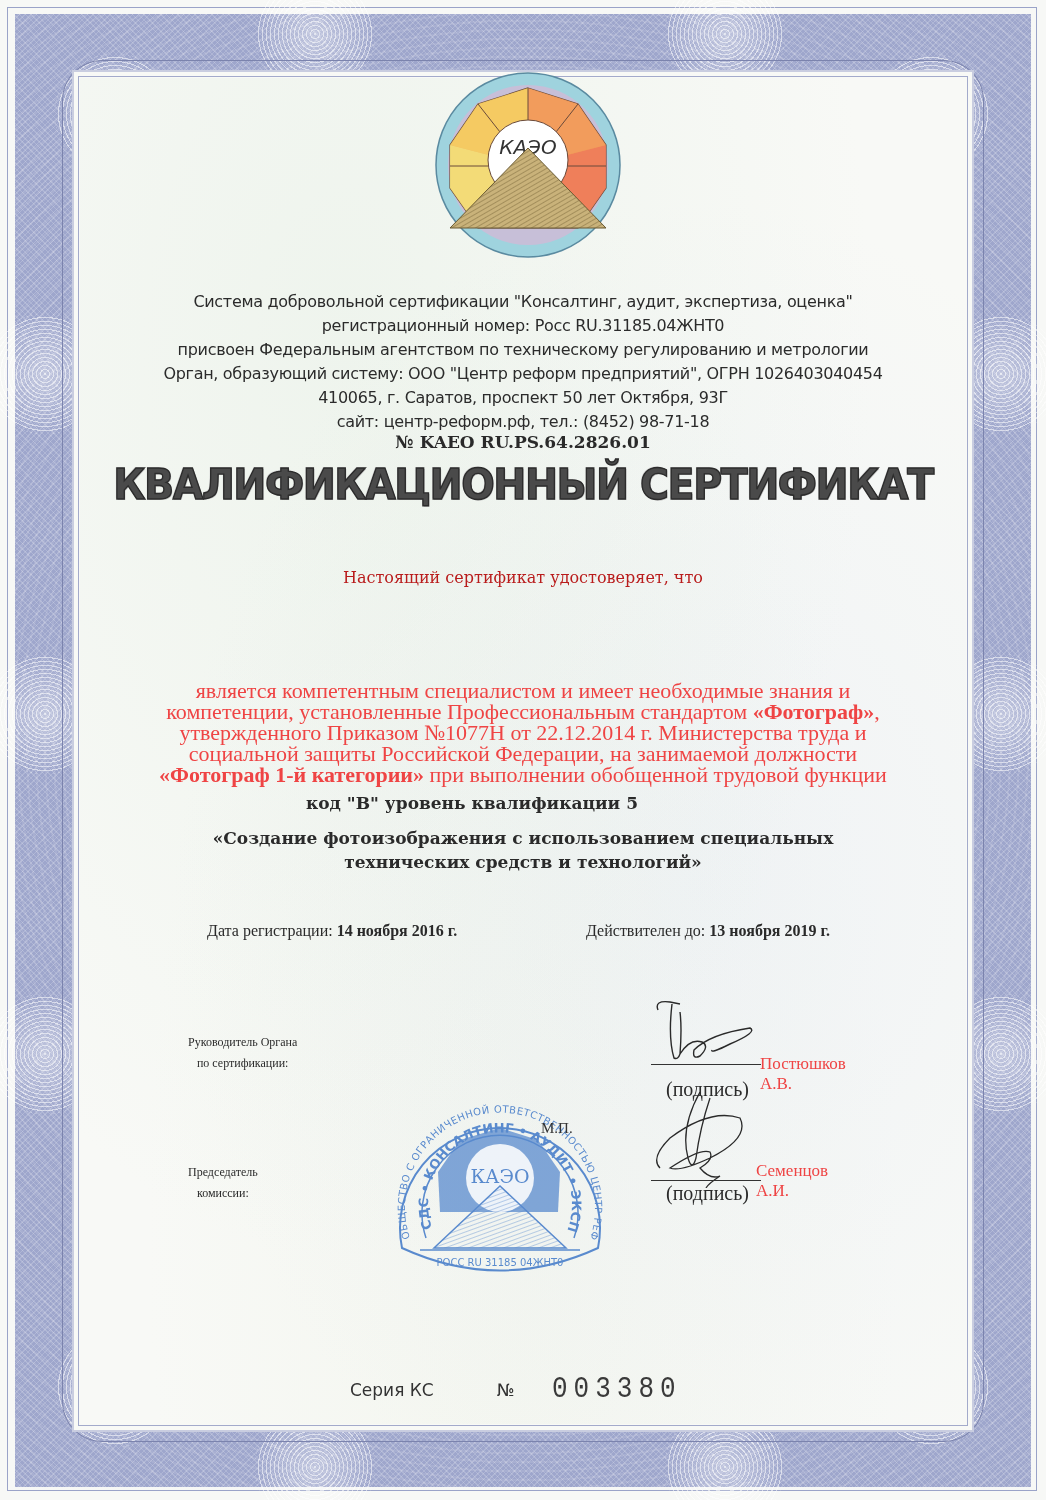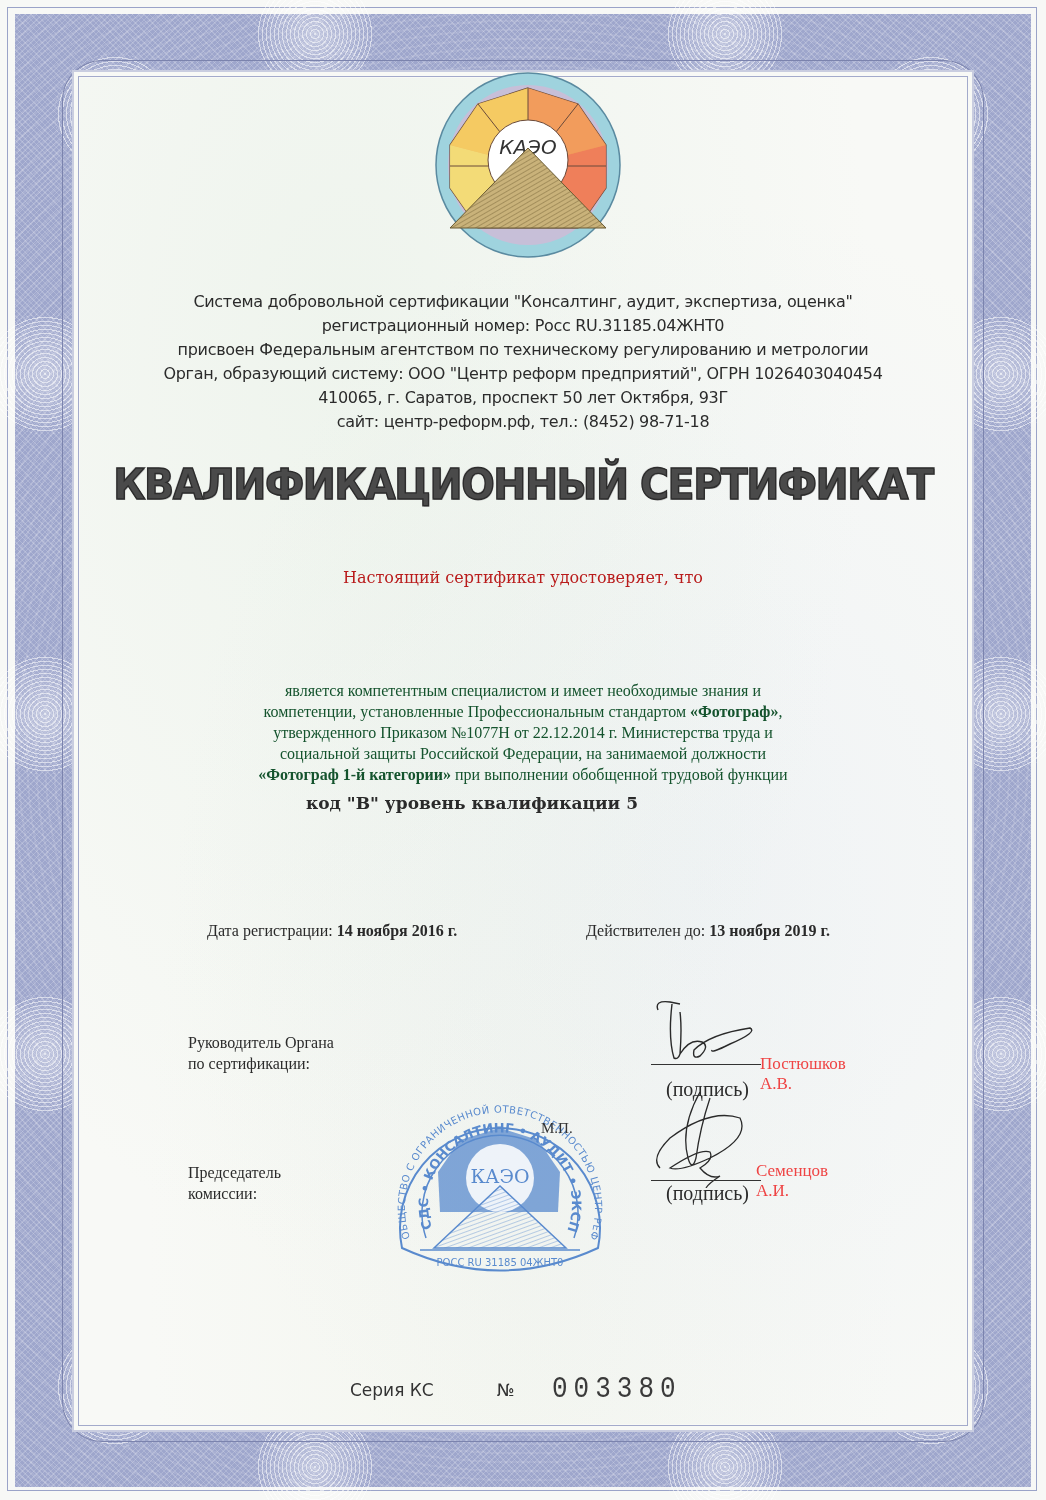--- a/index.html
+++ b/index.html
@@ -62,37 +62,37 @@
     font-size: 17px; color: #2a2a2a; }
 
   .cert-title { top: 452px; font-family: "DejaVu Sans", sans-serif; font-weight: 900;
     font-size: 42px; letter-spacing: -1.5px; color: #4a4a4a;
     -webkit-text-stroke: 1.4px #2c2c2c;
     text-shadow: 0 0 0 #000, 1px 1px 0 #bdbdbd, -1px -1px 0 #d6d6d6;
     transform: scaleX(0.94); transform-origin: center; }
 
   .certifies { top: 560px; font-family: "DejaVu Serif", serif; font-size: 16px; color: #b91c1c; }
 
-  .body-lines { top: 672px; font-family: "Liberation Serif", serif; font-size: 16px;
-    line-height: 21px; color: #14532d; }
+  .body-lines { top: 672px; font-family: "Liberation Serif", serif; font-size: 22px;
+    line-height: 21px; color: #ef4444; }
   .body-lines b { font-weight: bold; }
 
   .code-line { top: 785px; left: 306px; width: auto; text-align: left;
     font-family: "DejaVu Serif", serif; font-weight: bold; font-size: 17px; }
 
   .function-lines { top: 818px; font-family: "DejaVu Serif", serif; font-weight: bold;
     font-size: 17px; line-height: 24px; }
 
   .dates { position: absolute; top: 914px; font-family: "Liberation Serif", serif; font-size: 16px; }
   .dates b { font-weight: bold; }
   .date-reg { left: 207px; }
   .date-valid { left: 566px; margin-left: 20px; }
 
-  .sig-label { position: absolute; font-family: "Liberation Serif", serif; font-size: 16px;
-    line-height: 21px; color: #2b2b2b; }
+  .sig-label { position: absolute; font-family: "Liberation Serif", serif; font-size: 12px;
+    line-height: 21px; color: #2b2b2b; text-align: center; }
   .sig-line { position: absolute; height: 0; border-top: 1px solid #333; width: 100px; }
   .sig-caption { position: absolute; font-family: "Liberation Serif", serif; font-size: 20px; color: #2b2b2b; }
   .sig-name { position: absolute; font-family: "Liberation Serif", serif; font-size: 17px; color: #ef4444; }
   .signature { position: absolute; }
 
   .stamp { position: absolute; left: 380px; top: 1080px; width: 240px; height: 200px; }
   .mp { position: absolute; left: 522px; top: 1112px; font-family: "Liberation Serif", serif; font-size: 15px; color: #333; margin-left: 19px; }
 
   .series { position: absolute; top: 1372px; left: 350px; font-family: "DejaVu Sans", sans-serif;
     font-size: 17px; color: #333; }
@@ -155,36 +155,39 @@
 
   <div class="center header-lines">
     <div>Система добровольной сертификации "Консалтинг, аудит, экспертиза, оценка"</div>
     <div>регистрационный номер: Росс RU.31185.04ЖНТ0</div>
     <div>присвоен Федеральным агентством по техническому регулированию и метрологии</div>
     <div>Орган, образующий систему: ООО "Центр реформ предприятий", ОГРН 1026403040454</div>
     <div>410065, г. Саратов, проспект 50 лет Октября, 93Г</div>
     <div>сайт: центр-реформ.рф, тел.: (8452) 98-71-18</div>
   </div>
 
+  <div class="center cert-no">№ KAEO RU.PS.64.2826.01</div>
 
   <div class="center cert-title">КВАЛИФИКАЦИОННЫЙ СЕРТИФИКАТ</div>
 
   <div class="center certifies">Настоящий сертификат удостоверяет, что</div>
 
   <div class="center body-lines">
     <div>является компетентным специалистом и имеет необходимые знания и</div>
     <div><span>компетенции, установленные Профессиональным стандартом </span><b>«Фотограф»</b><span>,</span></div>
     <div>утвержденного Приказом №1077Н от 22.12.2014 г. Министерства труда и</div>
     <div>социальной защиты Российской Федерации, на занимаемой должности</div>
     <div><b>«Фотограф 1-й категории»</b><span> при выполнении обобщенной трудовой функции</span></div>
   </div>
 
   <div class="center code-line">код "В" уровень квалификации 5</div>
 
   <div class="center function-lines">
+    <div>«Создание фотоизображения с использованием специальных</div>
+    <div>технических средств и технологий»</div>
   </div>
 
   <div class="dates date-reg"><span>Дата регистрации: </span><b>14 ноября 2016 г.</b></div>
   <div class="dates date-valid"><span>Действителен до: </span><b>13 ноября 2019 г.</b></div>
 
   <div class="sig-label" style="left:188px;top:1024px">
     <div>Руководитель Органа</div>
     <div>по сертификации:</div>
   </div>
   <svg class="signature" style="left:650px;top:990px" width="120" height="70" viewBox="0 0 120 70">

